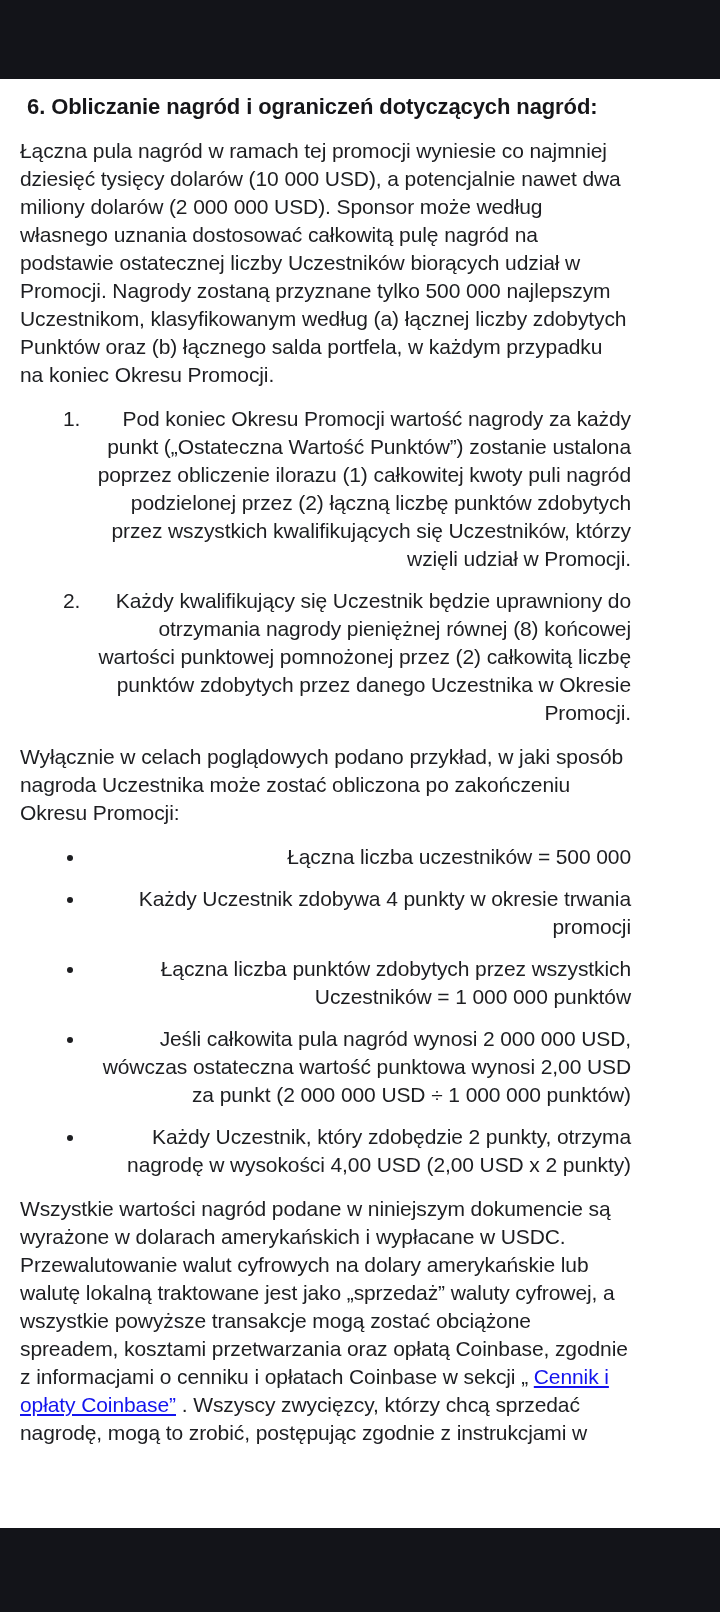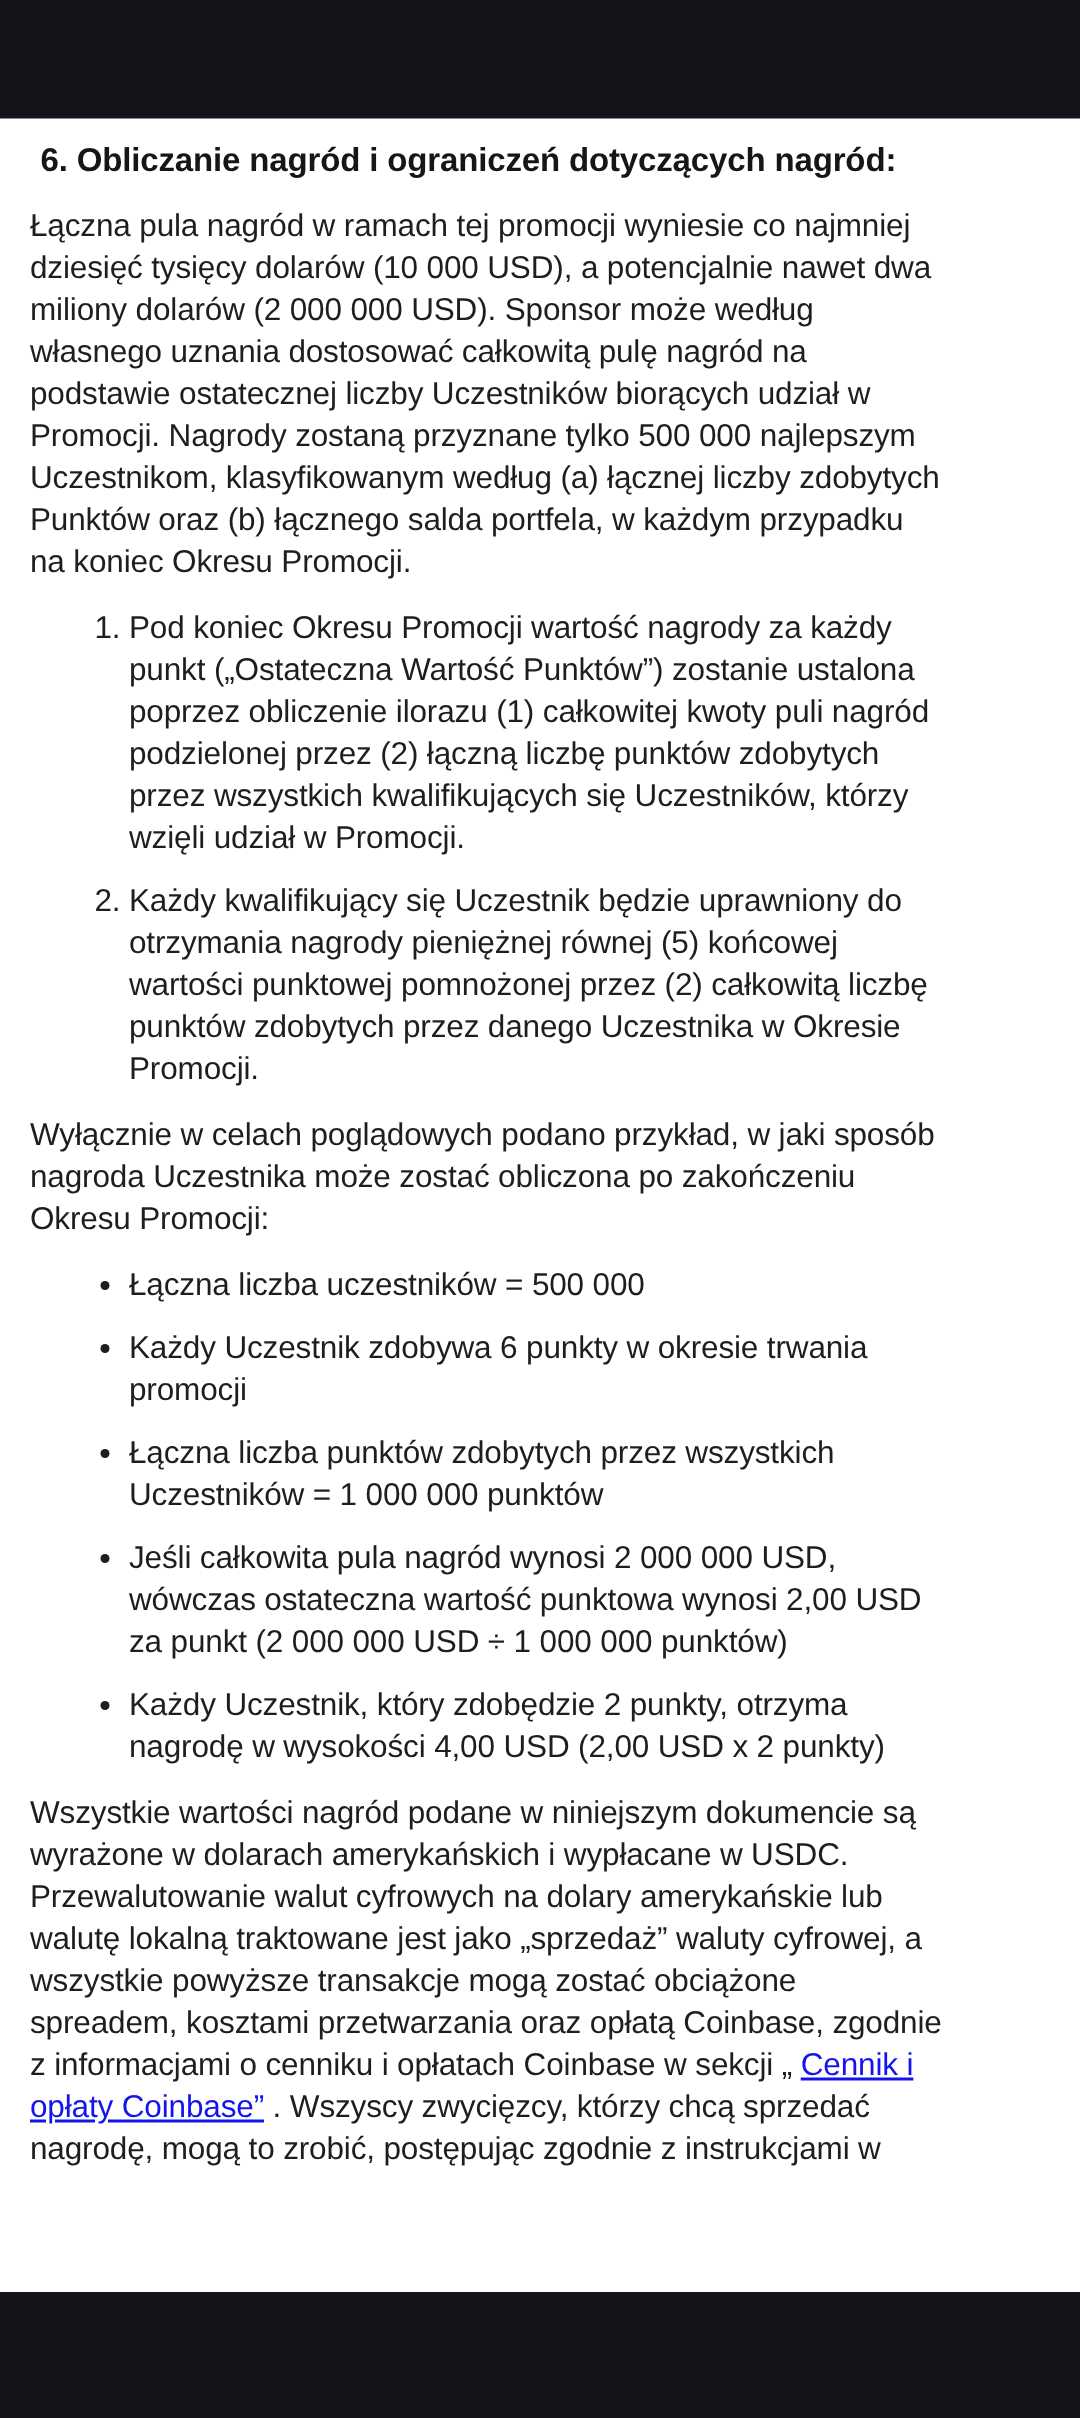--- a/index.html
+++ b/index.html
@@ -38,20 +38,21 @@
     line-height: 28px;
     font-weight: bold;
     color: #161619;
     margin: 14px 0 16px;
     padding-left: 7px;
   }
   p { margin: 16px 0; }
   ol.num-list, ul.dot-list {
     margin: 16px 0;
     padding: 0 0 0 66px;
+    text-align: right;
   }
   ol.num-list li, ul.dot-list li {
     margin-bottom: 14px;
   }
   ol.num-list li:last-child, ul.dot-list li:last-child { margin-bottom: 0; }
   ul.dot-list { list-style-type: disc; }
   .bold-lead { font-weight: normal; }
   a.doc-link {
     color: #1314ee;
     text-decoration: underline;
@@ -64,28 +65,28 @@
 <div class="bar top"></div>
 
 <div class="content">
   <h1 class="doc-heading">6. Obliczanie nagród i ograniczeń dotyczących nagród:</h1>
 
   <p>Łączna pula nagród w ramach tej promocji wyniesie co najmniej dziesięć tysięcy dolarów (10&nbsp;000 USD), a potencjalnie nawet dwa miliony dolarów (2&nbsp;000&nbsp;000 USD). Sponsor może według własnego uznania dostosować całkowitą pulę nagród na podstawie ostatecznej liczby Uczestników biorących udział w Promocji. Nagrody zostaną przyznane tylko 500&nbsp;000 najlepszym Uczestnikom, klasyfikowanym według (a) łącznej liczby zdobytych Punktów oraz (b) łącznego salda portfela, w każdym przypadku na koniec Okresu Promocji.</p>
 
 
   <ol class="num-list">
     <li>Pod koniec Okresu Promocji wartość nagrody za każdy punkt („Ostateczna Wartość Punktów”) zostanie ustalona poprzez obliczenie ilorazu (1) całkowitej kwoty puli nagród podzielonej przez (2) łączną liczbę punktów zdobytych przez wszystkich kwalifikujących się Uczestników, którzy wzięli udział w Promocji.</li>
-    <li>Każdy kwalifikujący się Uczestnik będzie uprawniony do otrzymania nagrody pieniężnej równej (5) końcowej wartości punktowej pomnożonej przez (2) całkowitą liczbę punktów zdobytych przez danego Uczestnika w Okresie Promocji.</li>
+    <li>Każdy kwalifikujący się Uczestnik będzie uprawniony do otrzymania nagrody pieniężnej równej (8) końcowej wartości punktowej pomnożonej przez (2) całkowitą liczbę punktów zdobytych przez danego Uczestnika w Okresie Promocji.</li>
   </ol>
 
   <p><span class="bold-lead">Wyłącznie w celach poglądowych</span><span> podano przykład, w jaki sposób nagroda Uczestnika może zostać obliczona po zakończeniu Okresu Promocji:</span></p>
 
   <ul class="dot-list">
     <li>Łączna liczba uczestników = 500&nbsp;000</li>
-    <li>Każdy Uczestnik zdobywa 6 punkty w okresie trwania promocji</li>
+    <li>Każdy Uczestnik zdobywa 4 punkty w okresie trwania promocji</li>
     <li>Łączna liczba punktów zdobytych przez wszystkich Uczestników = 1&nbsp;000&nbsp;000 punktów</li>
     <li>Jeśli całkowita pula nagród wynosi 2&nbsp;000&nbsp;000 USD, wówczas ostateczna wartość punktowa wynosi 2,00 USD za punkt (2&nbsp;000&nbsp;000 USD ÷ 1&nbsp;000&nbsp;000 punktów)</li>
     <li>Każdy Uczestnik, który zdobędzie 2 punkty, otrzyma nagrodę w wysokości 4,00 USD (2,00 USD x 2 punkty)</li>
   </ul>
 
   <p><span>Wszystkie wartości nagród podane w niniejszym dokumencie są wyrażone w dolarach amerykańskich i wypłacane w USDC. Przewalutowanie walut cyfrowych na dolary amerykańskie lub walutę lokalną traktowane jest jako „sprzedaż” waluty cyfrowej, a wszystkie powyższe transakcje mogą zostać obciążone spreadem, kosztami przetwarzania oraz opłatą Coinbase, zgodnie z informacjami o cenniku i opłatach Coinbase w sekcji „ </span><a class="doc-link">Cennik i opłaty Coinbase”</a><span> . Wszyscy zwycięzcy, którzy chcą sprzedać nagrodę, mogą to zrobić, postępując zgodnie z instrukcjami w</span></p>
 </div>
 
 <div class="bar bottom"></div>
 

